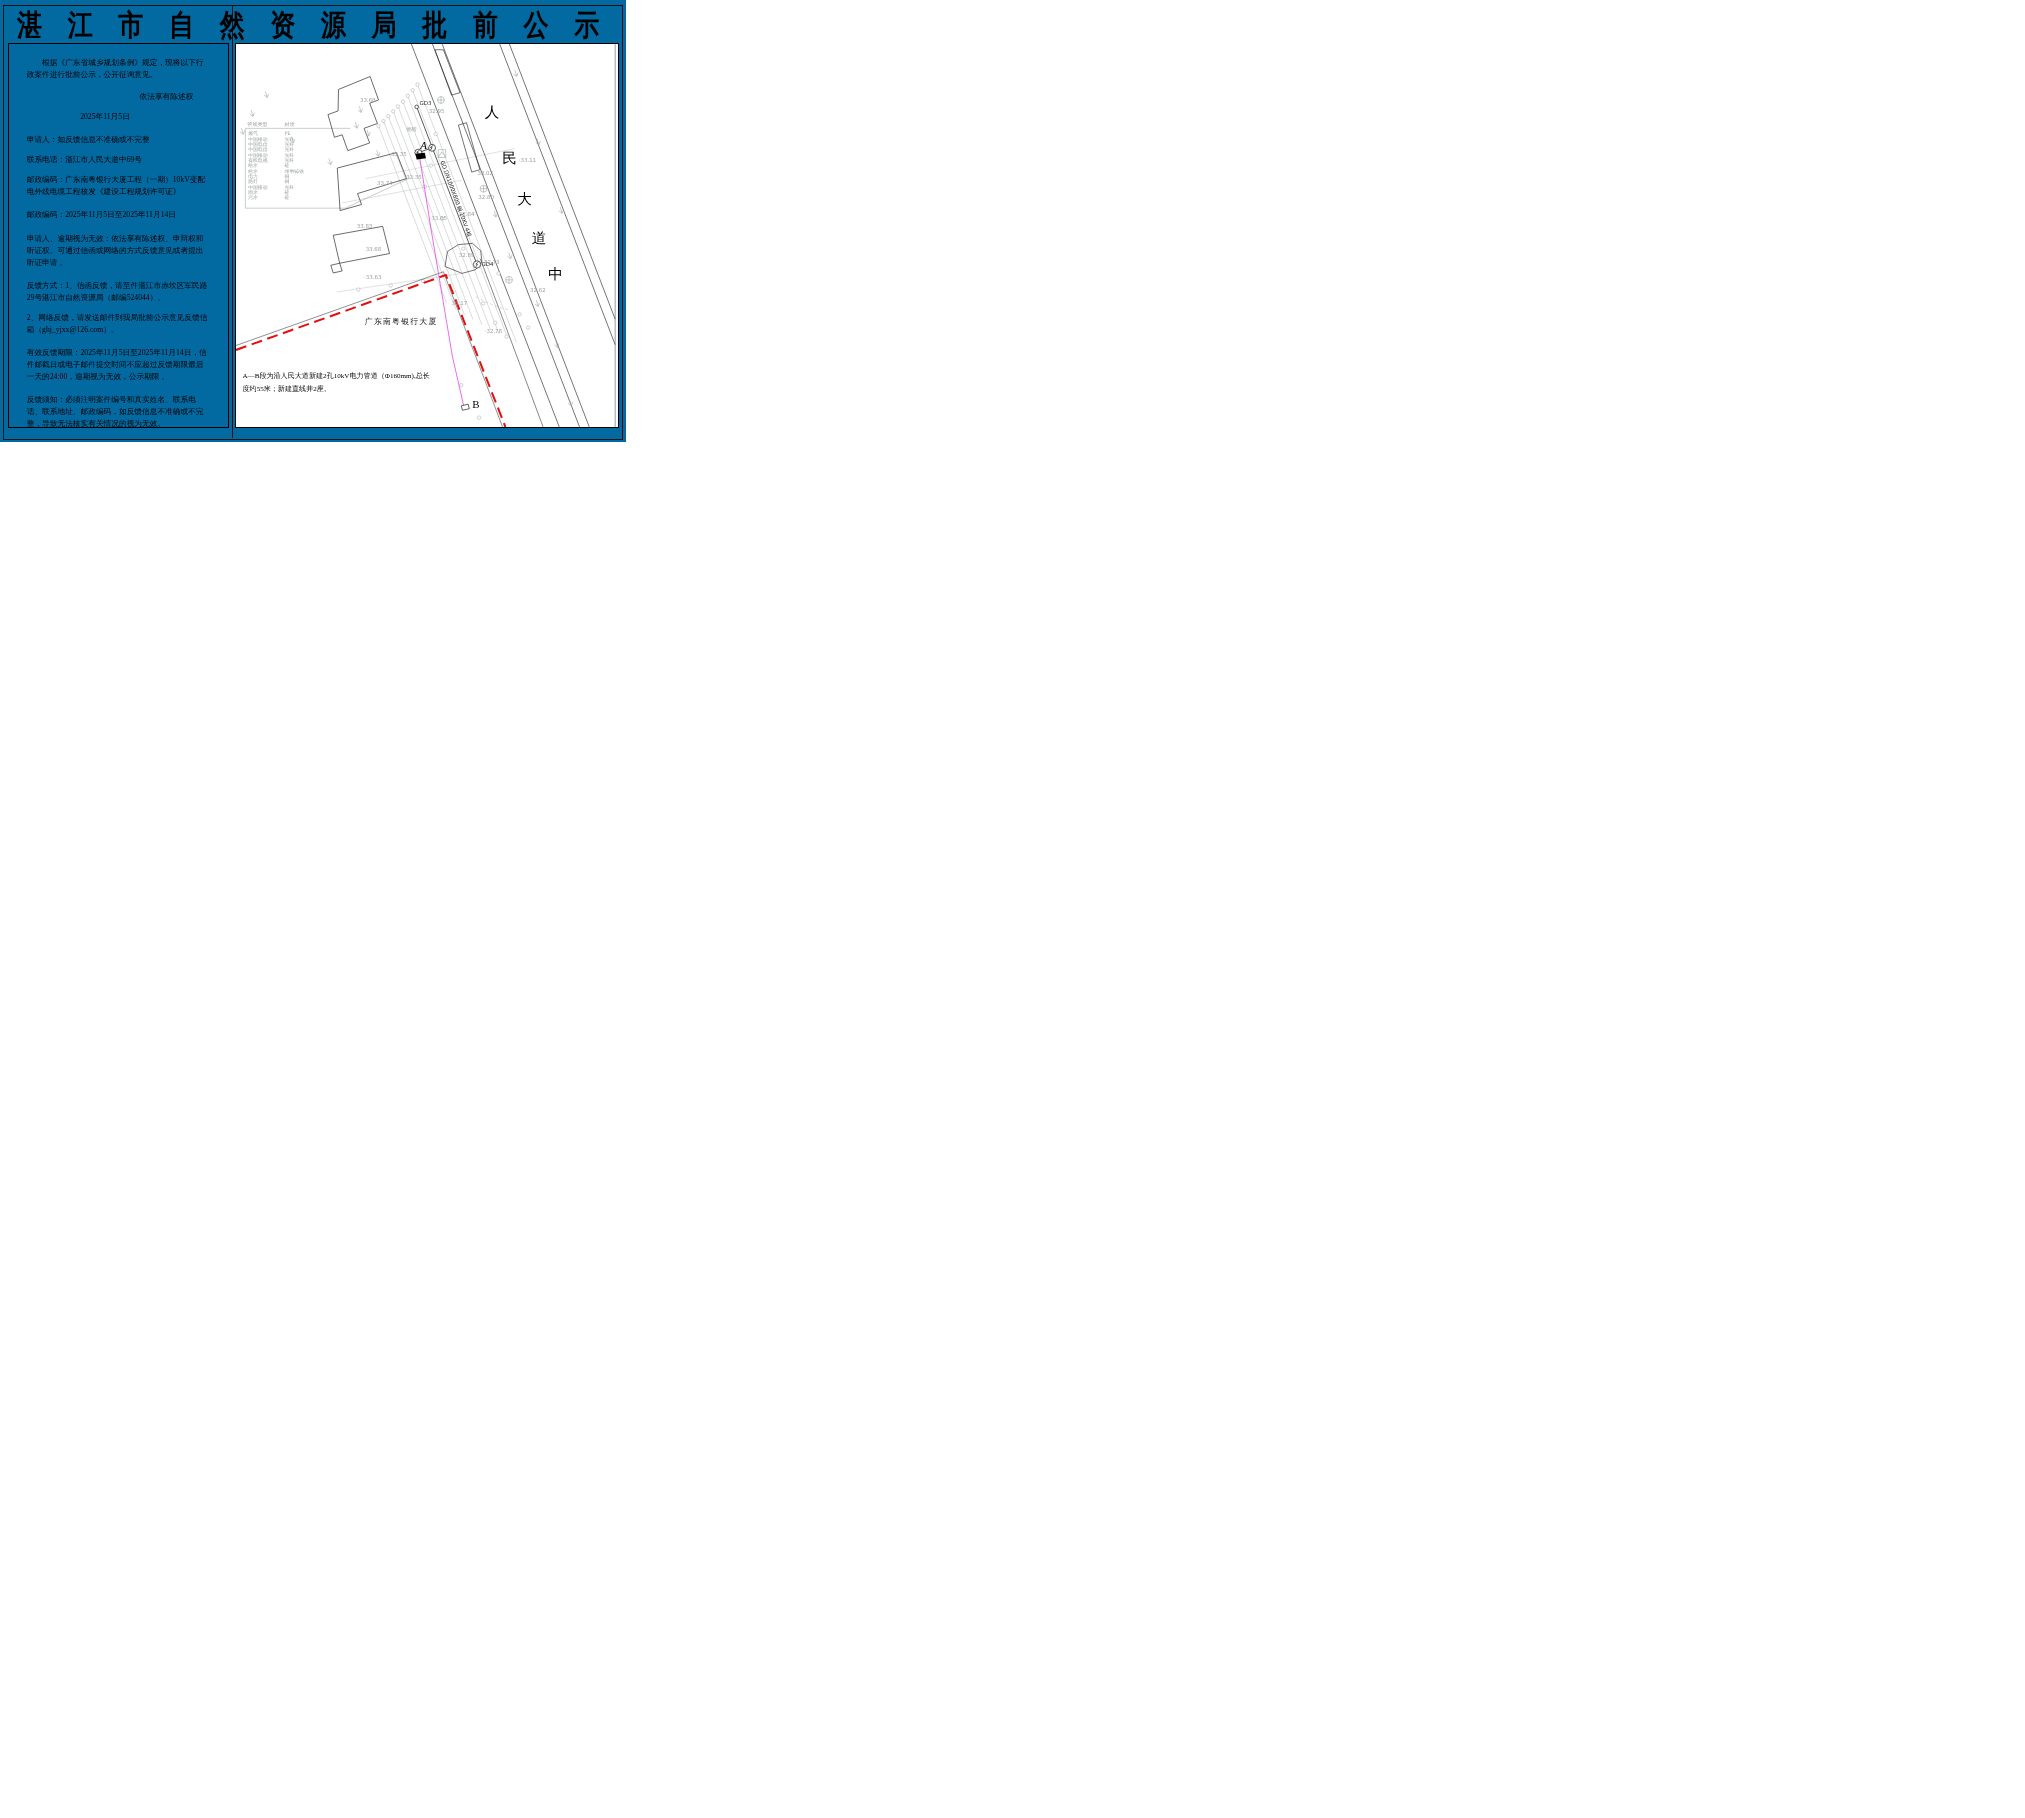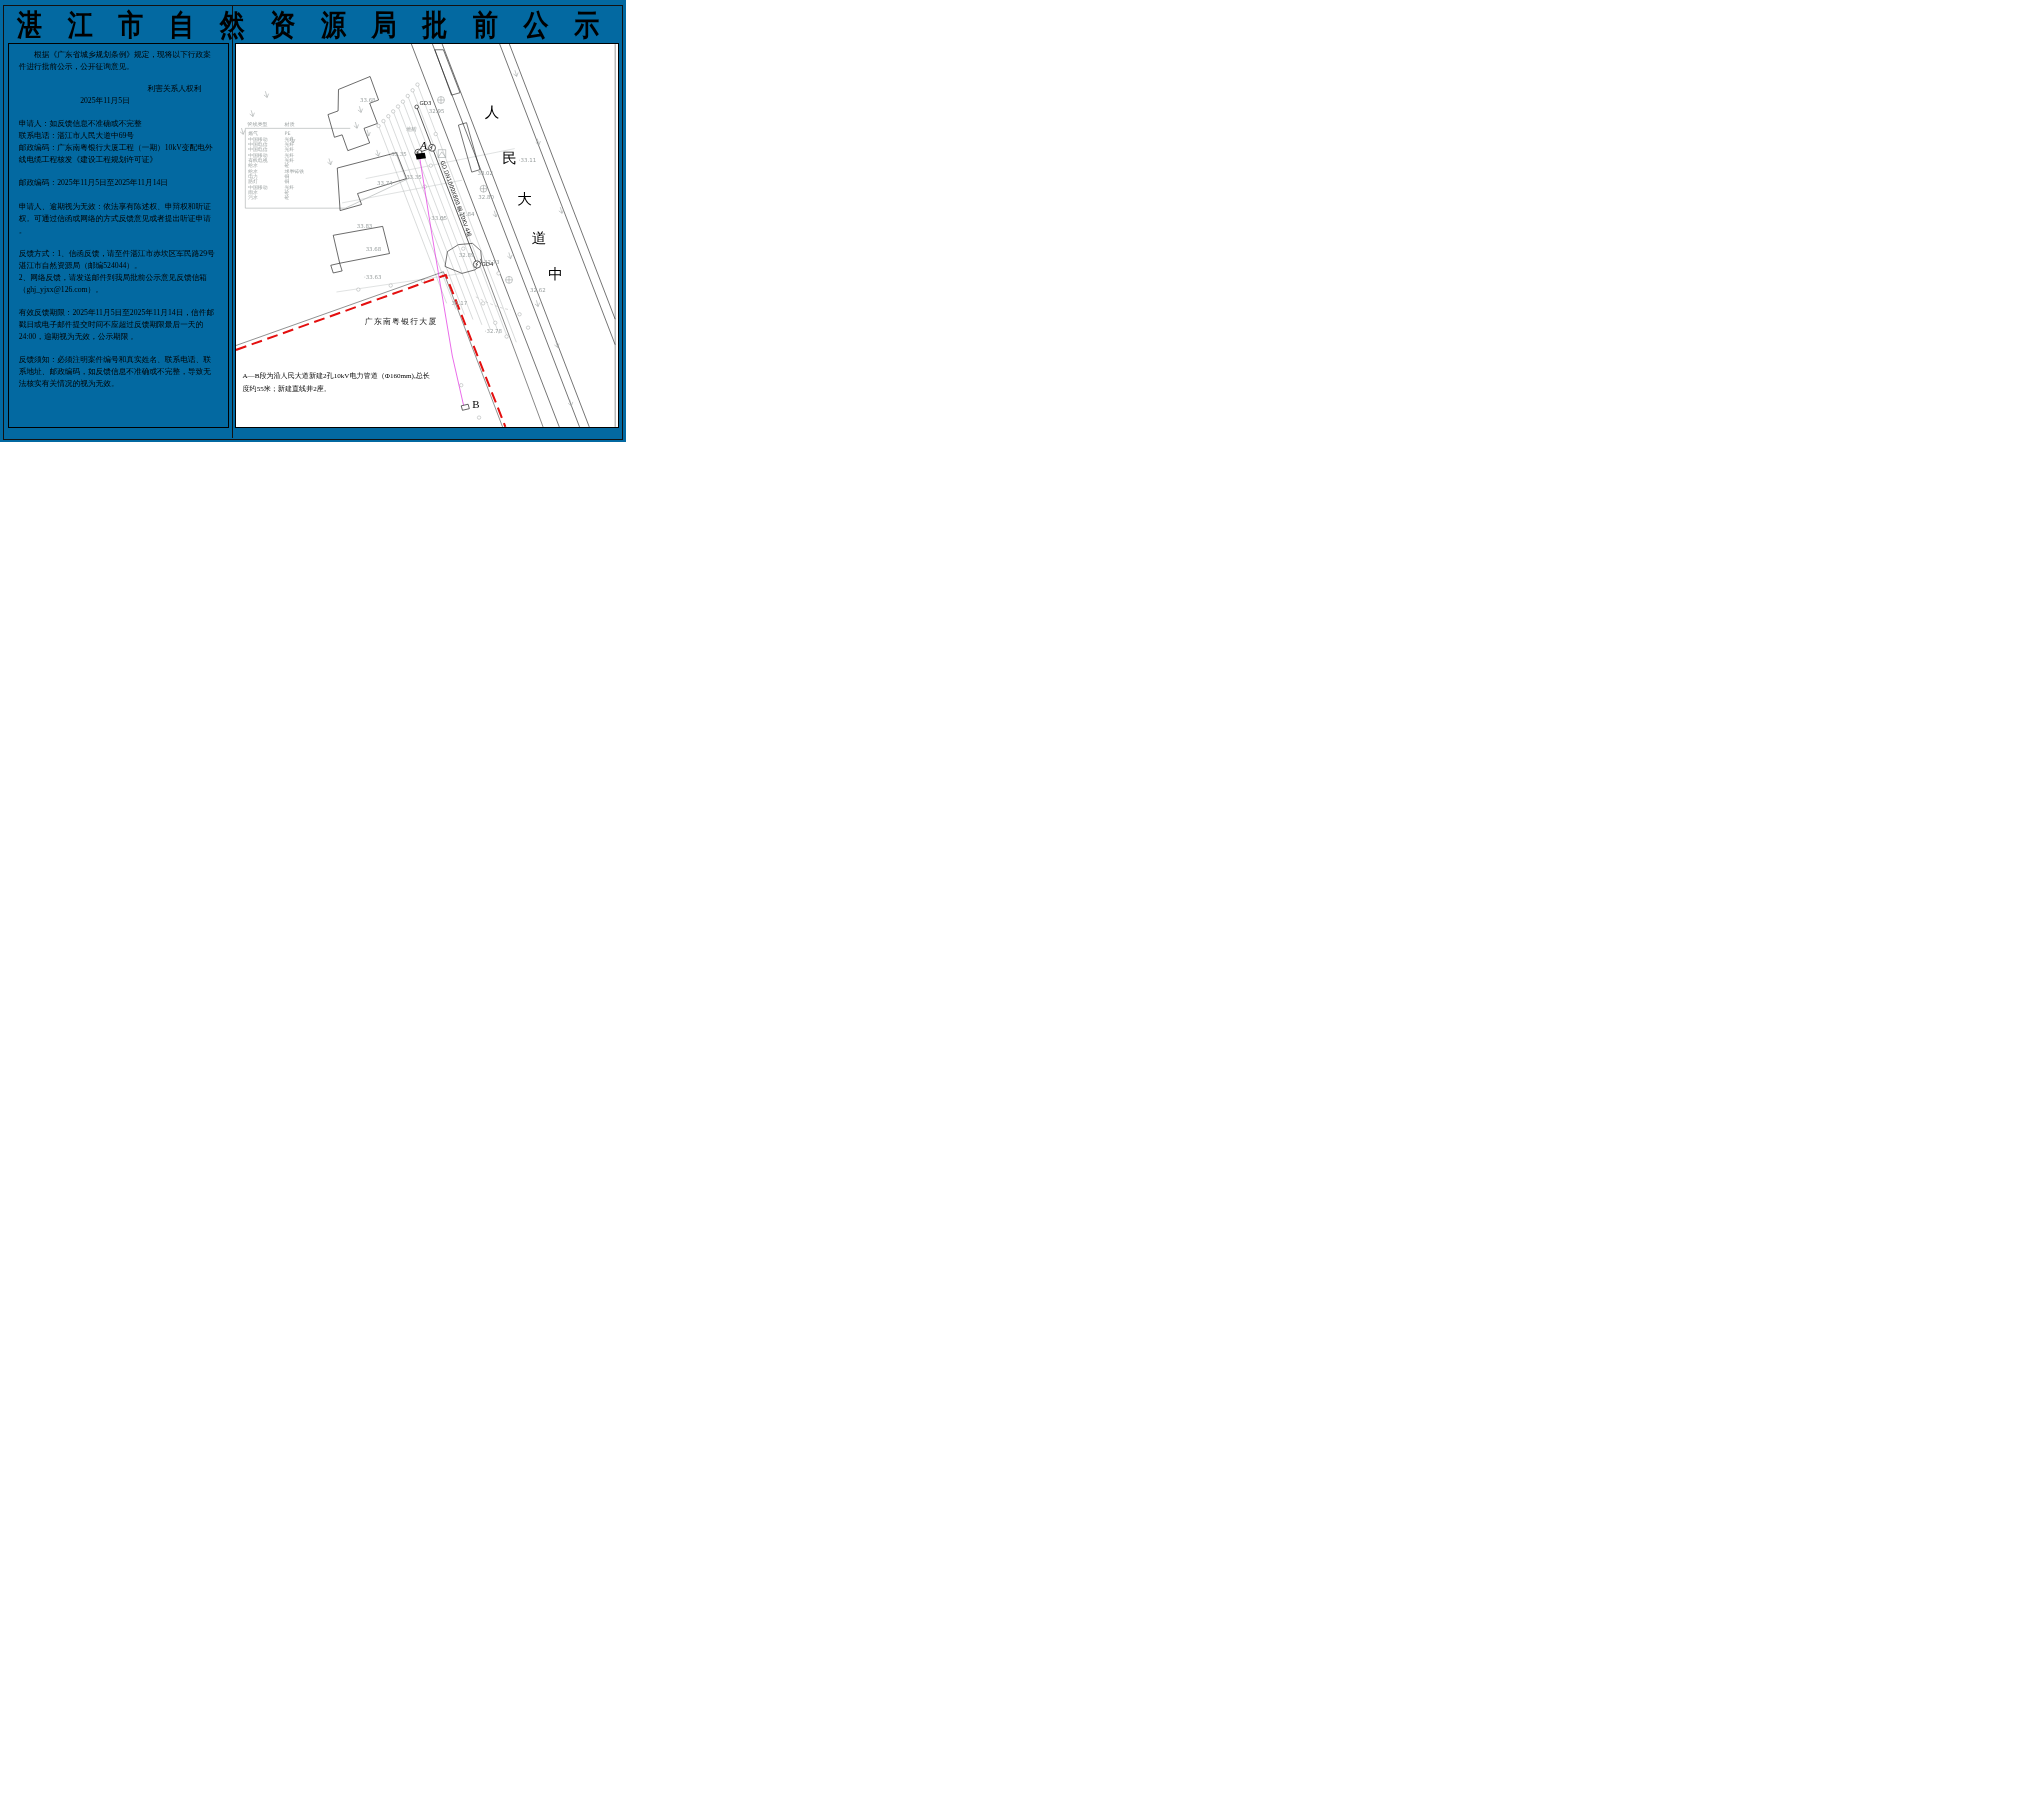--- a/index.html
+++ b/index.html
@@ -7,21 +7,21 @@
         font-family:"Liberation Serif","DejaVu Serif",serif;color:#000;}
   .outer-border{position:absolute;left:3.2px;top:4.9px;width:618px;height:433px;
         border:0.8px solid #121212;}
   .v-divider{position:absolute;left:232px;top:4.9px;width:0.8px;height:433px;background:#121212;}
   .main-title{position:absolute;left:0;top:5.7px;width:100%;text-align:center;
         font-size:25px;font-weight:bold;letter-spacing:9.7px;white-space:nowrap;
         transform:scaleY(1.18);transform-origin:top center;}
   .left-box{position:absolute;left:8px;top:43px;width:221px;height:385px;
         border:1.2px solid #000;box-sizing:border-box;padding:4.9px 9.7px 0 9.7px;
         font-size:7.7px;line-height:1.55;}
-  .left-box p{margin:0;}
+  .left-box p{margin:8px;}
   .p-indent{text-indent:2em;}
   .mt-lg{margin-top:10.5px !important;}
   .mt-md{margin-top:11.3px !important;}
   .sig{text-align:right;padding-right:17px;}
   .sig-date{text-align:center;padding-right:27px;}
   .map-box{position:absolute;left:235px;top:43px;width:384px;height:385px;
         border:1.2px solid #000;box-sizing:border-box;background:#fff;}
   .map-box svg{display:block;width:100%;height:100%;}
   svg text{font-family:"DejaVu Sans","Liberation Sans",sans-serif;}
   .cad-gray{fill:#979d9d;}
@@ -32,21 +32,21 @@
 
 <div class="page">
 
   <div class="outer-border"></div>
   <div class="v-divider"></div>
 
   <div class="main-title">湛 江 市 自 然 资 源 局 批 前 公 示</div>
 
   <div class="left-box">
     <p class="p-indent">根据《广东省城乡规划条例》规定，现将以下行政案件进行批前公示，公开征询意见。</p>
-    <p class="sig mt-lg">利害关系人权利</p>
+    <p class="sig mt-lg">依法享有陈述权</p>
     <p class="sig-date">2025年11月5日</p>
     <p class="mt-md">申请人：如反馈信息不准确或不完整</p>
     <p>联系电话：湛江市人民大道中69号</p>
     <p>邮政编码：广东南粤银行大厦工程（一期）10kV变配电外线电缆工程核发《建设工程规划许可证》</p>
     <p class="mt-md">邮政编码：2025年11月5日至2025年11月14日</p>
     <p class="mt-md">申请人、逾期视为无效：依法享有陈述权、申辩权和听证权。可通过信函或网络的方式反馈意见或者提出听证申请 。</p>
     <p class="mt-md">反馈方式：1、信函反馈，请至件湛江市赤坎区军民路29号湛江市自然资源局（邮编524044）。</p>
     <p>2、网络反馈，请发送邮件到我局批前公示意见反馈信箱（ghj_yjxx@126.com）。</p>
     <p class="mt-md">有效反馈期限：2025年11月5日至2025年11月14日，信件邮戳日或电子邮件提交时间不应超过反馈期限最后一天的24:00，逾期视为无效，公示期限 。</p>
     <p class="mt-md">反馈须知：必须注明案件编号和真实姓名、联系电话、联系地址、邮政编码，如反馈信息不准确或不完整，导致无法核实有关情况的视为无效。</p>

